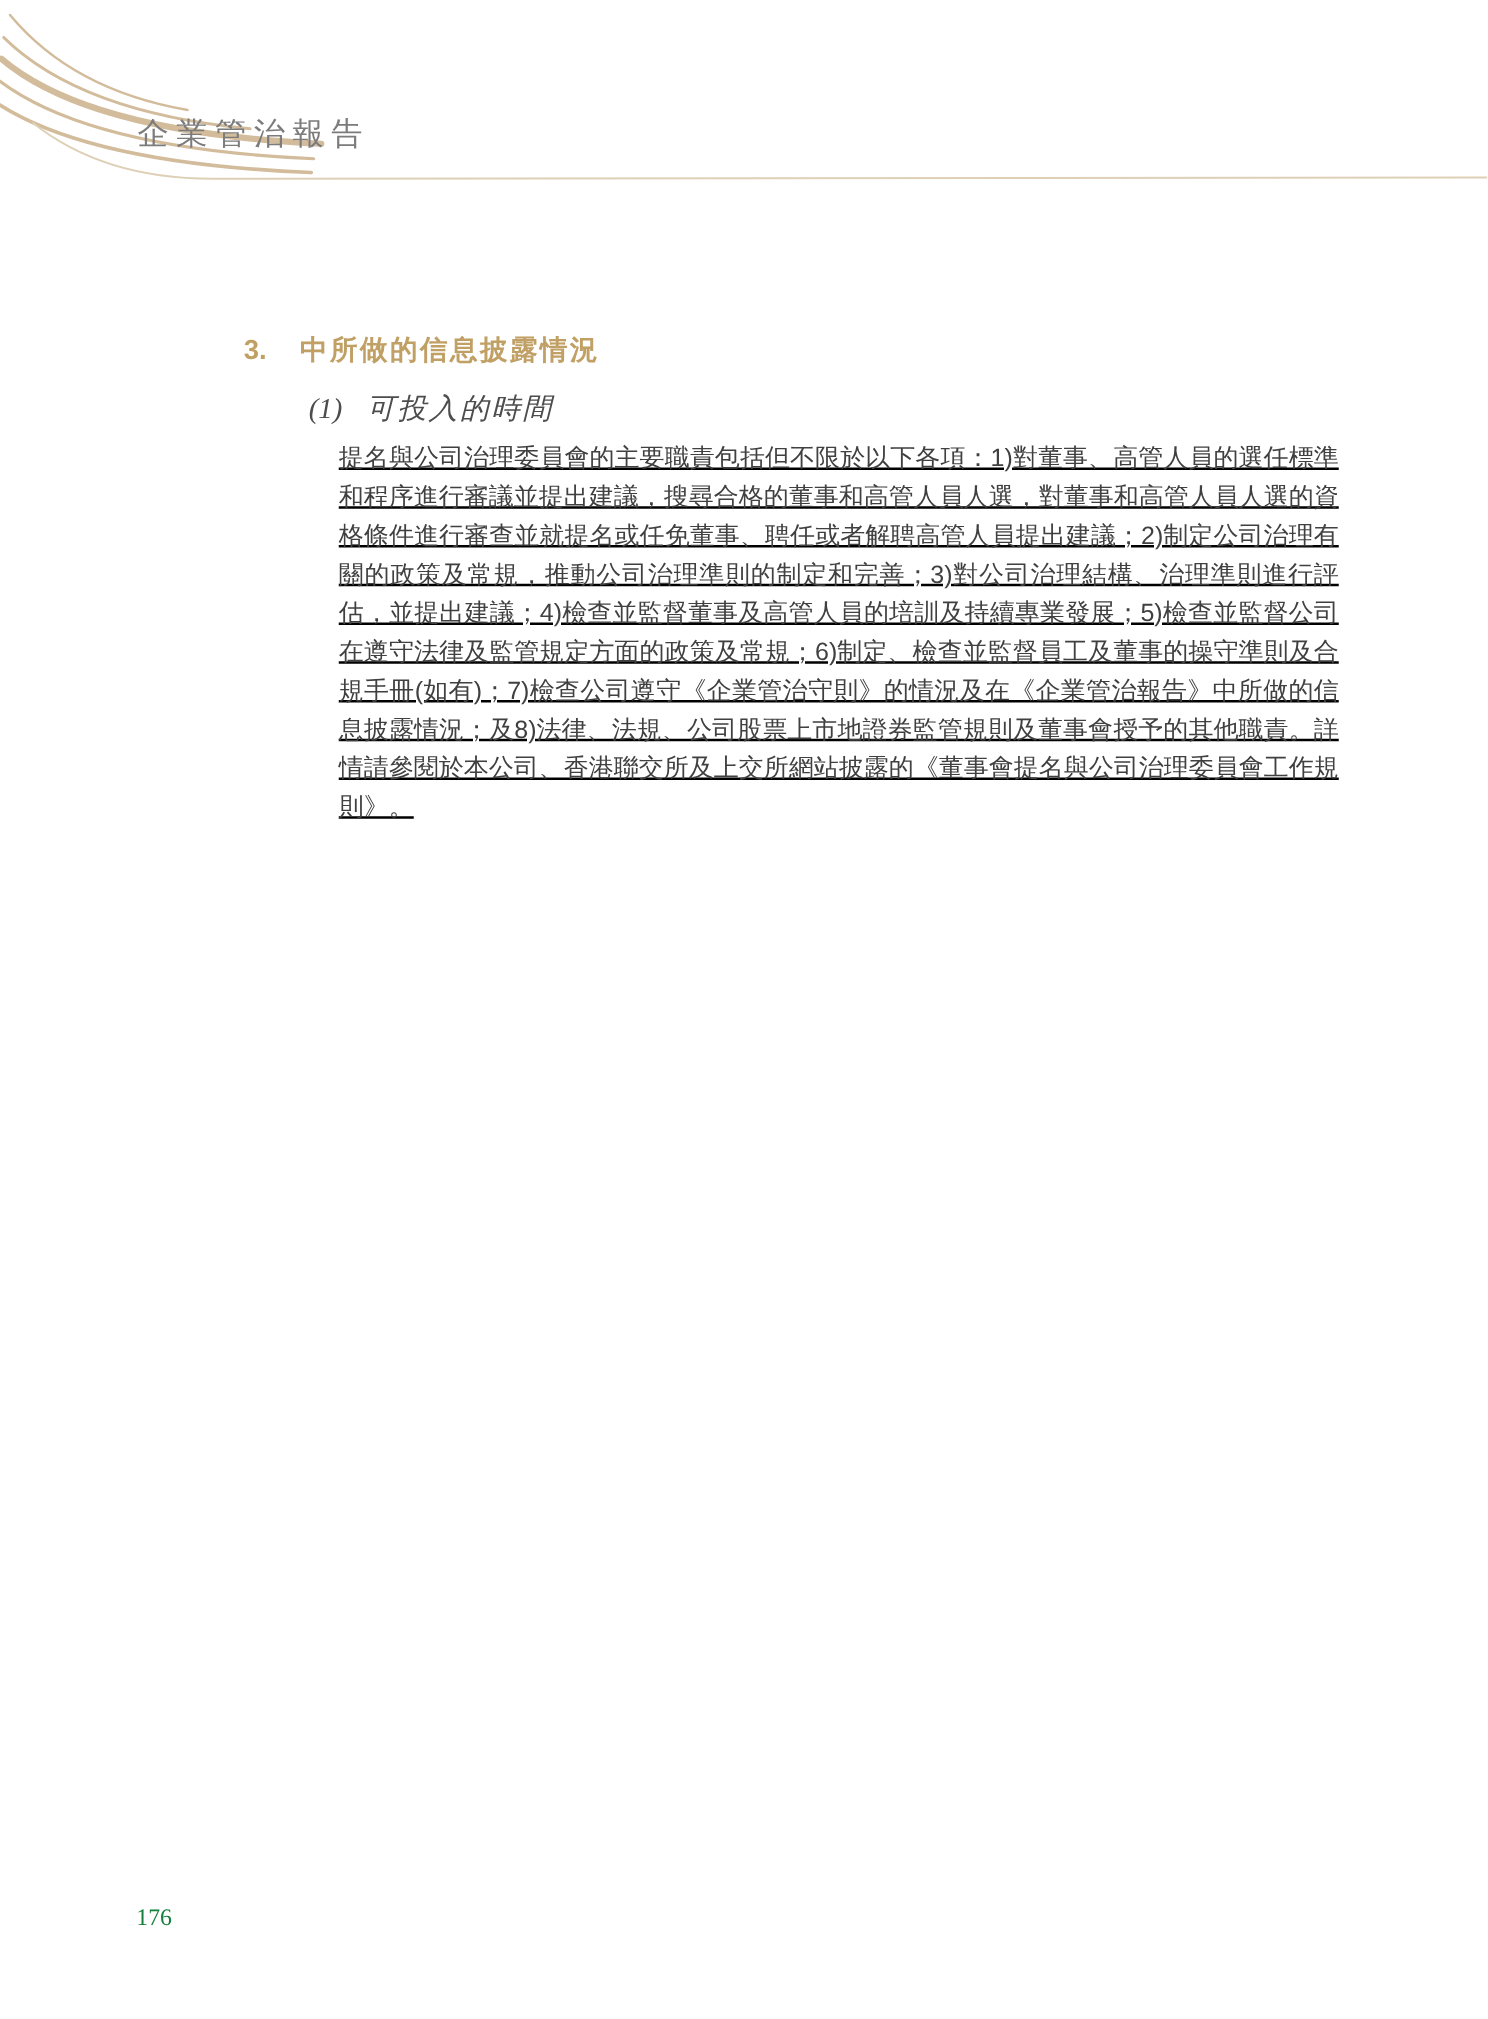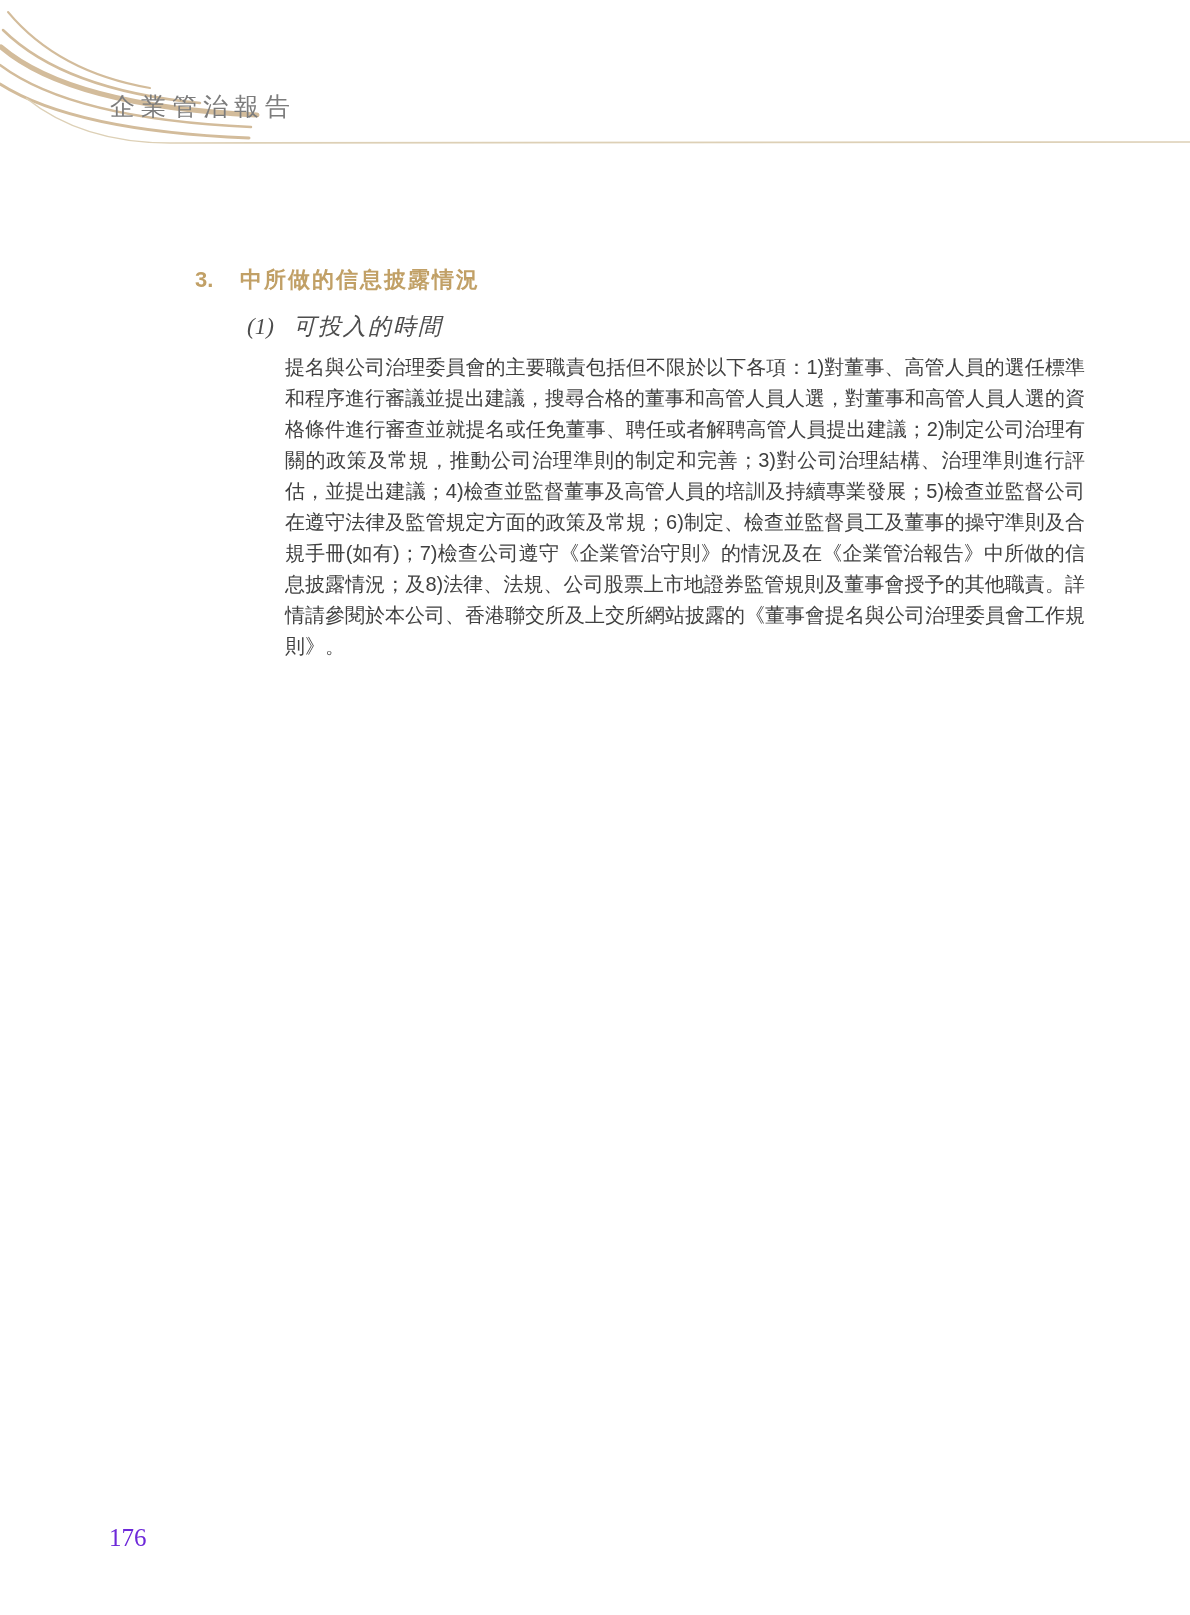--- a/index.html
+++ b/index.html
@@ -63,39 +63,40 @@
   }
   .subsection-heading .subsection-number {
     width: 46px;
     flex: 0 0 46px;
   }
   .subsection-heading .subsection-title {
     letter-spacing: 2px;
   }
   .body-text {
     position: absolute;
-    left: 285px;
+    left: 271px;
     top: 352px;
     width: 800px;
+    text-decoration: underline;
   }
   .body-text p {
     margin: 0 0 33px 0;
     font-size: 20px;
     line-height: 31px;
     color: #404040;
     text-align: justify;
     text-justify: inter-ideograph;
   }
   .page-number {
     position: absolute;
     left: 109px;
     top: 1524px;
     font-family: "Liberation Serif", serif;
-    font-size: 25px;
-    color: #6d28d9;
+    font-size: 19px;
+    color: #15803d;
   }
 </style>
 </head>
 <body>
 
 <div class="page">
 
   <svg class="header-deco" viewBox="0 0 1190 170" xmlns="http://www.w3.org/2000/svg" aria-hidden="true">
     <path d="M 8,12 Q 58,72 150,88" fill="none" stroke="#d3bc9b" stroke-width="2" stroke-linecap="round"></path>
     <path d="M 3,30 Q 64,90 200,103" fill="none" stroke="#d3bc9b" stroke-width="2.5" stroke-linecap="round"></path>

